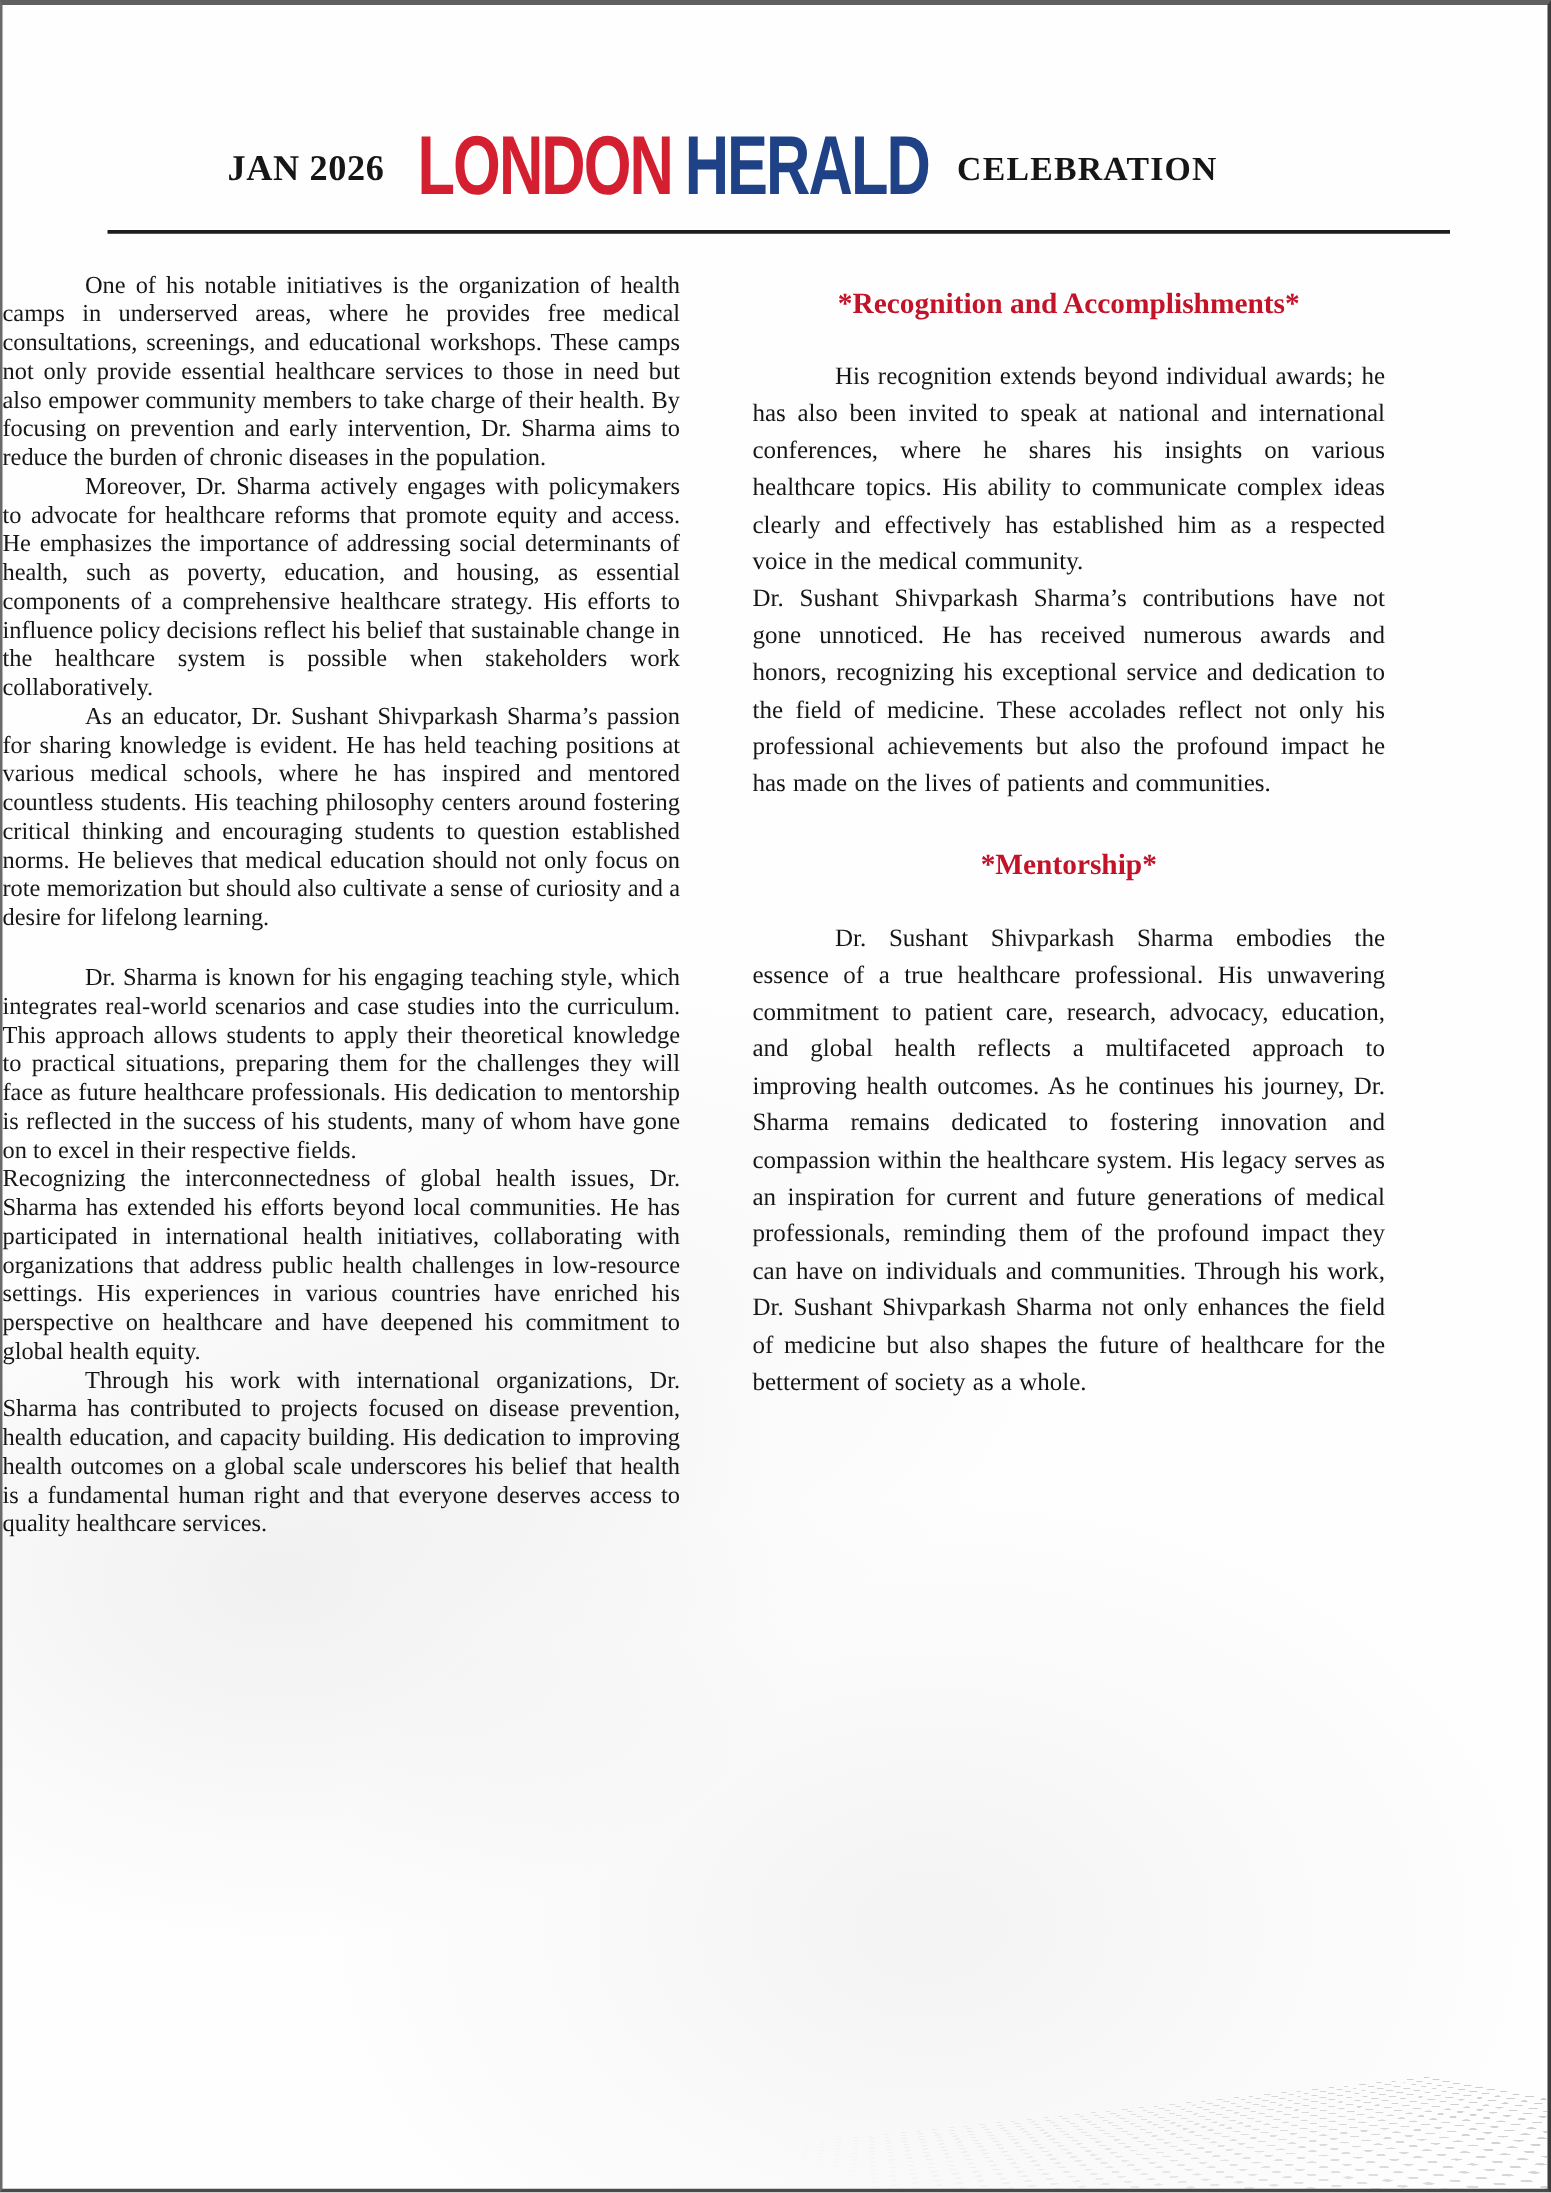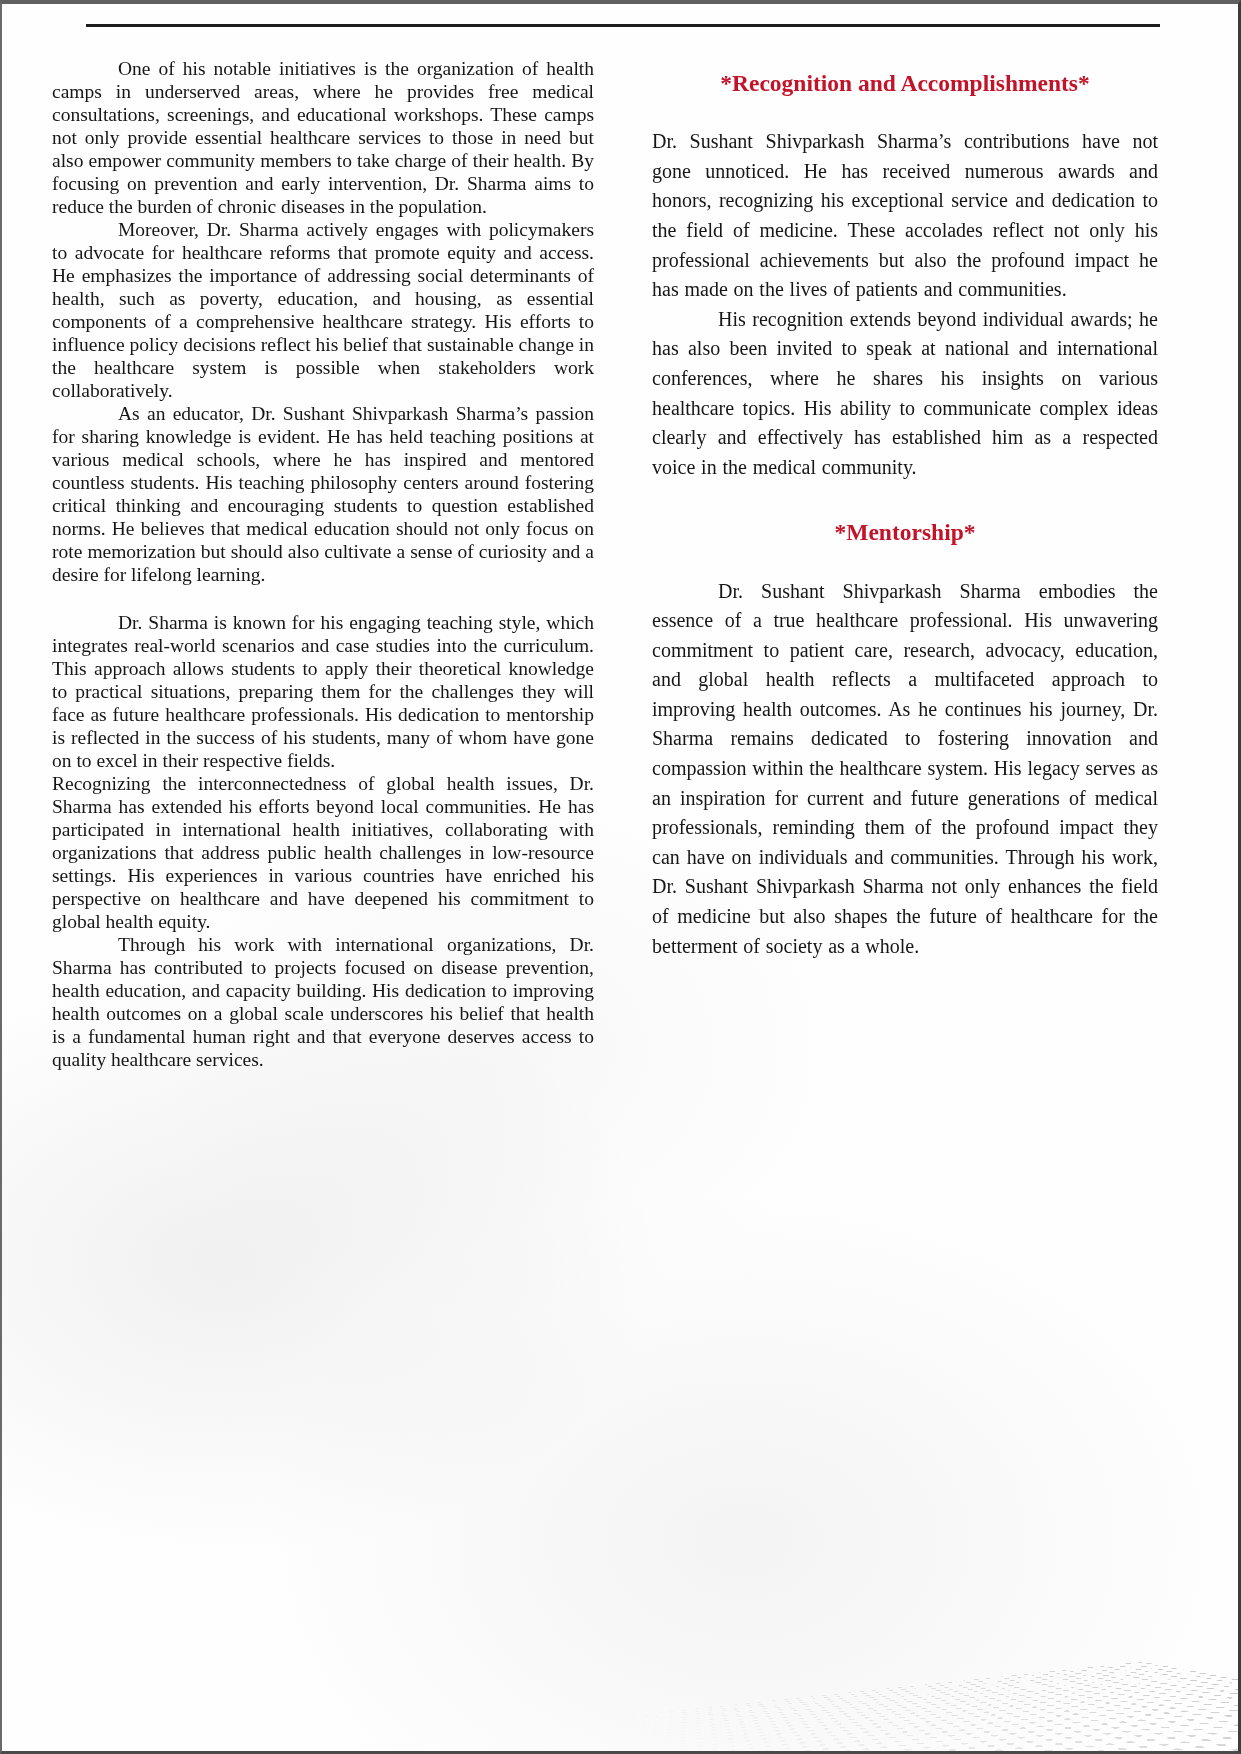--- a/index.html
+++ b/index.html
@@ -30,21 +30,21 @@
     font-family:"Liberation Sans", sans-serif;
     font-weight:bold; font-size:63px; line-height:1;
     letter-spacing:-2px; white-space:nowrap;
   }
   .masthead .part1 { color:var(--masthead-red,#d41f30); }
   .masthead .part2 { color:var(--masthead-blue,#1f4287); }
   .edition-label { font-size:27px; font-weight:bold; letter-spacing:1px; margin-left:22px; white-space:nowrap; }
   .header-rule { position:relative; z-index:2; height:3px; background:#1d1d1d; width:1074px; margin:20px 0 0 84px; }
 
   
-  .columns { position:relative; z-index:2; display:flex; margin-top:30px; padding-left:50px; }
+  .columns { position:relative; z-index:2; display:flex; margin-top:30px; }
   .col-left  { width:542px; }
   .col-right { width:506px; margin-left:58px; }
   .columns p { margin:0; text-align:justify; color:#161616; }
   .col-left  p { font-size:19.5px; line-height:23px; }
   .col-right p { font-size:20px;  line-height:29.6px; word-spacing:.04em; }
   p.indent { text-indent:66px; }
   p.gap-before { margin-top:25px; }
   .section-heading {
     text-align:center; color:var(--heading-red,#c31329);
     font-weight:bold;
@@ -81,34 +81,44 @@
 </head>
 <body>
 
 <div class="page">
 
   <div class="texture"></div>
   <div class="halftone">
     <div class="plane"></div>
   </div>
 
+  <div class="header-row">
+    <span class="issue-date">JAN 2026</span>
+    <span class="masthead-wrap">
+      <span class="masthead">
+        <span class="part1">LONDON</span>
+        <span class="part2">HERALD</span>
+      </span>
+    </span>
+    <span class="edition-label">CELEBRATION</span>
+  </div>
 
   <div class="header-rule"></div>
 
   <div class="columns">
     <div class="col-left">
         <p class="body-para indent">One of his notable initiatives is the organization of health camps in underserved areas, where he provides free medical consultations, screenings, and educational workshops. These camps not only provide essential healthcare services to those in need but also empower community members to take charge of their health. By focusing on prevention and early intervention, Dr. Sharma aims to reduce the burden of chronic diseases in the population.</p>
         <p class="body-para indent">Moreover, Dr. Sharma actively engages with policymakers to advocate for healthcare reforms that promote equity and access. He emphasizes the importance of addressing social determinants of health, such as poverty, education, and housing, as essential components of a comprehensive healthcare strategy. His efforts to influence policy decisions reflect his belief that sustainable change in the healthcare system is possible when stakeholders work collaboratively.</p>
         <p class="body-para indent">As an educator, Dr. Sushant Shivparkash Sharma’s passion for sharing knowledge is evident. He has held teaching positions at various medical schools, where he has inspired and mentored countless students. His teaching philosophy centers around fostering critical thinking and encouraging students to question established norms. He believes that medical education should not only focus on rote memorization but should also cultivate a sense of curiosity and a desire for lifelong learning.</p>
         <p class="body-para indent gap-before">Dr. Sharma is known for his engaging teaching style, which integrates real-world scenarios and case studies into the curriculum. This approach allows students to apply their theoretical knowledge to practical situations, preparing them for the challenges they will face as future healthcare professionals. His dedication to mentorship is reflected in the success of his students, many of whom have gone on to excel in their respective fields.</p>
         <p class="body-para">Recognizing the interconnectedness of global health issues, Dr. Sharma has extended his efforts beyond local communities. He has participated in international health initiatives, collaborating with organizations that address public health challenges in low-resource settings. His experiences in various countries have enriched his perspective on healthcare and have deepened his commitment to global health equity.</p>
         <p class="body-para indent">Through his work with international organizations, Dr. Sharma has contributed to projects focused on disease prevention, health education, and capacity building. His dedication to improving health outcomes on a global scale underscores his belief that health is a fundamental human right and that everyone deserves access to quality healthcare services.</p>
       </div>
     <div class="col-right">
         <h2 class="section-heading">*Recognition and Accomplishments*</h2>
+        <p class="body-para indent">His recognition extends beyond individual awards; he has also been invited to speak at national and international conferences, where he shares his insights on various healthcare topics. His ability to communicate complex ideas clearly and effectively has established him as a respected voice in the medical community.</p>
         <p class="body-para">Dr. Sushant Shivparkash Sharma’s contributions have not gone unnoticed. He has received numerous awards and honors, recognizing his exceptional service and dedication to the field of medicine. These accolades reflect not only his professional achievements but also the profound impact he has made on the lives of patients and communities.</p>
-        <p class="body-para indent">His recognition extends beyond individual awards; he has also been invited to speak at national and international conferences, where he shares his insights on various healthcare topics. His ability to communicate complex ideas clearly and effectively has established him as a respected voice in the medical community.</p>
         <h2 class="section-heading">*Mentorship*</h2>
         <p class="body-para indent">Dr. Sushant Shivparkash Sharma embodies the essence of a true healthcare professional. His unwavering commitment to patient care, research, advocacy, education, and global health reflects a multifaceted approach to improving health outcomes. As he continues his journey, Dr. Sharma remains dedicated to fostering innovation and compassion within the healthcare system. His legacy serves as an inspiration for current and future generations of medical professionals, reminding them of the profound impact they can have on individuals and communities. Through his work, Dr. Sushant Shivparkash Sharma not only enhances the field of medicine but also shapes the future of healthcare for the betterment of society as a whole.</p>
       </div>
   </div>
 
 </div>
 
 </body></html>

